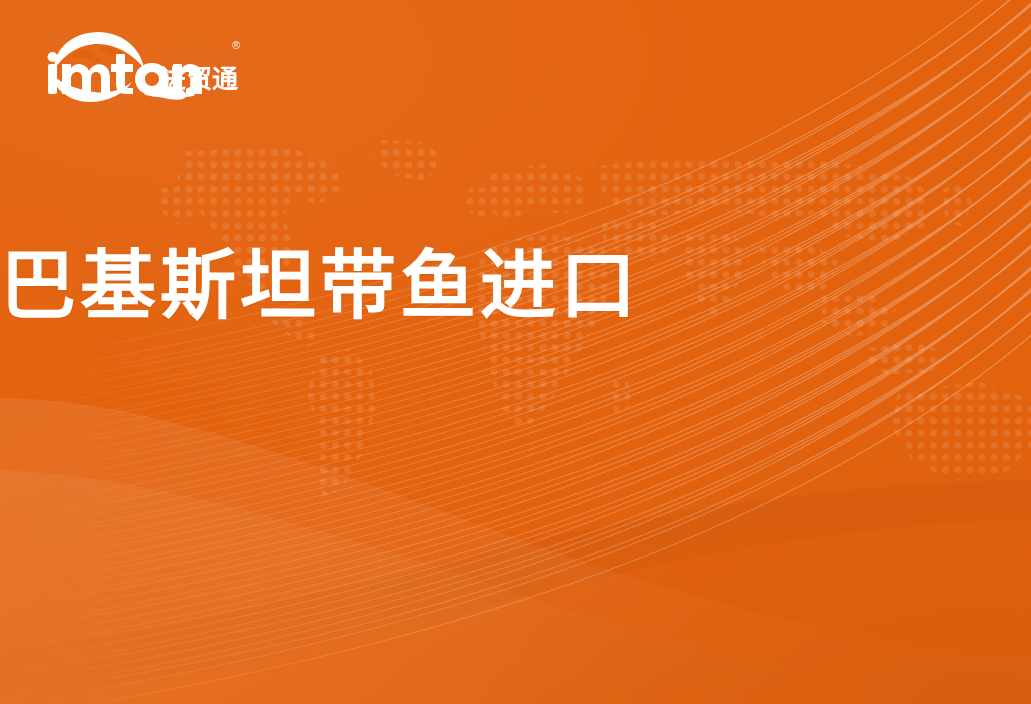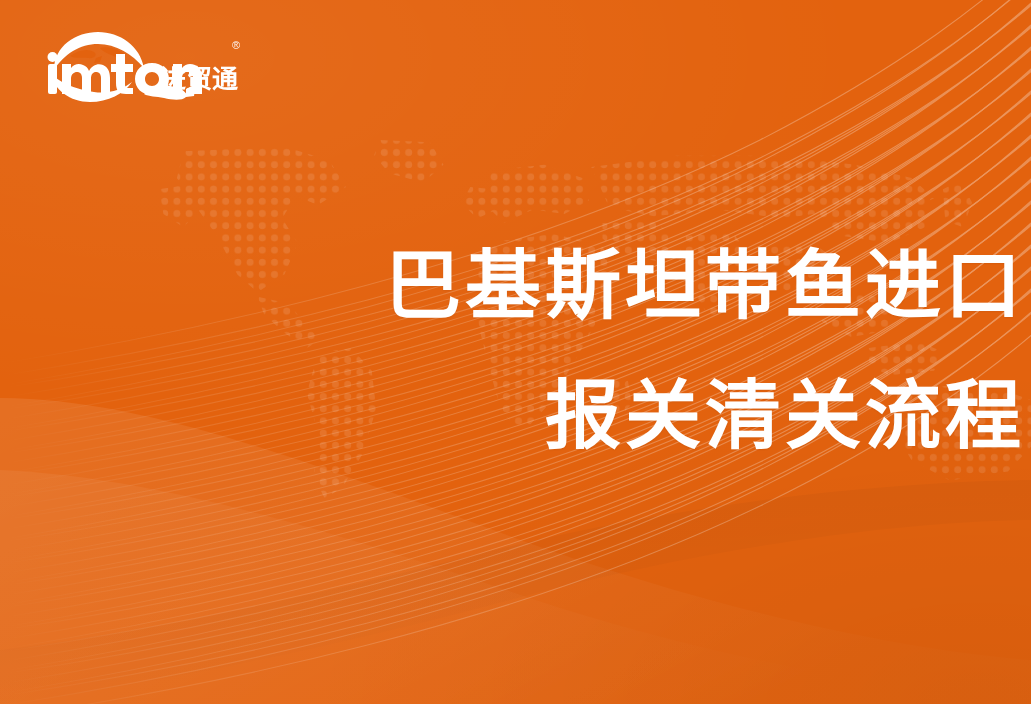--- a/index.html
+++ b/index.html
@@ -90,21 +90,21 @@
     line-height: 1;
     opacity: 0.95;
   }
 
   
   .headline {
     position: absolute;
     left: 0;
     right: 6px;
     top: 248px;
-    text-align: right;
+    text-align: left;
     color: #ffffff;
   }
   .headline-line {
     font-family: "Liberation Sans", "DejaVu Sans", sans-serif;
     font-size: 76px;
     font-weight: 700;
     line-height: 1;
     letter-spacing: 4px;
     color: #ffffff;
     text-shadow: 0 1px 2px rgba(0,0,0,0.06);
@@ -287,16 +287,15 @@
         <path d="M137 68 L137 38 L146 38 L146 42 C 149 38, 154 37, 159 39 C 164 41, 166 46, 166 52 L166 68 L157 68 L157 53 C 157 48, 155 46, 151 46 C 148 46, 146 48, 146 53 L146 68 Z"></path>
       </g>
 
       <text x="124" y="62" font-family="'Liberation Sans','DejaVu Sans',sans-serif" font-size="26" font-weight="700" fill="#ffffff" letter-spacing="0">进贸通</text>
     </svg>
     <span class="logo-reg">®</span>
   </div>
 
   <div class="headline">
     <div class="headline-line l1">巴基斯坦带鱼进口</div>
-    <div class="headline-line l2">报关清关流程</div>
   </div>
 
 </div>
 
 </body></html>

